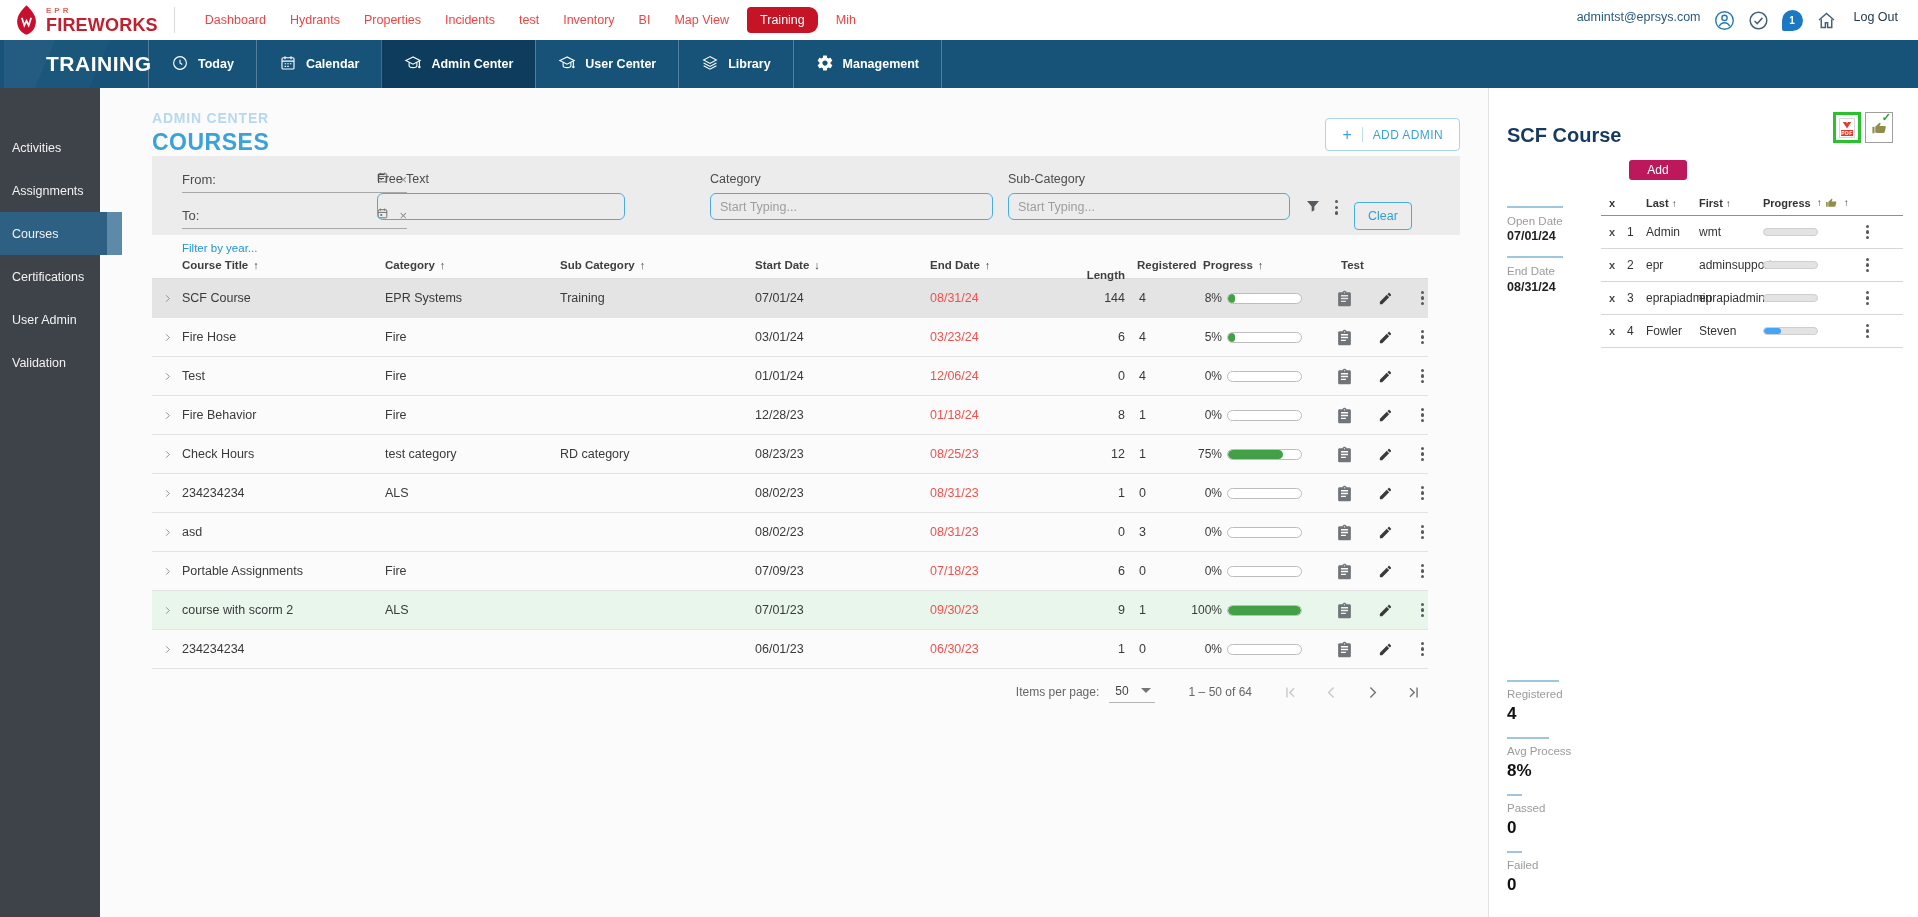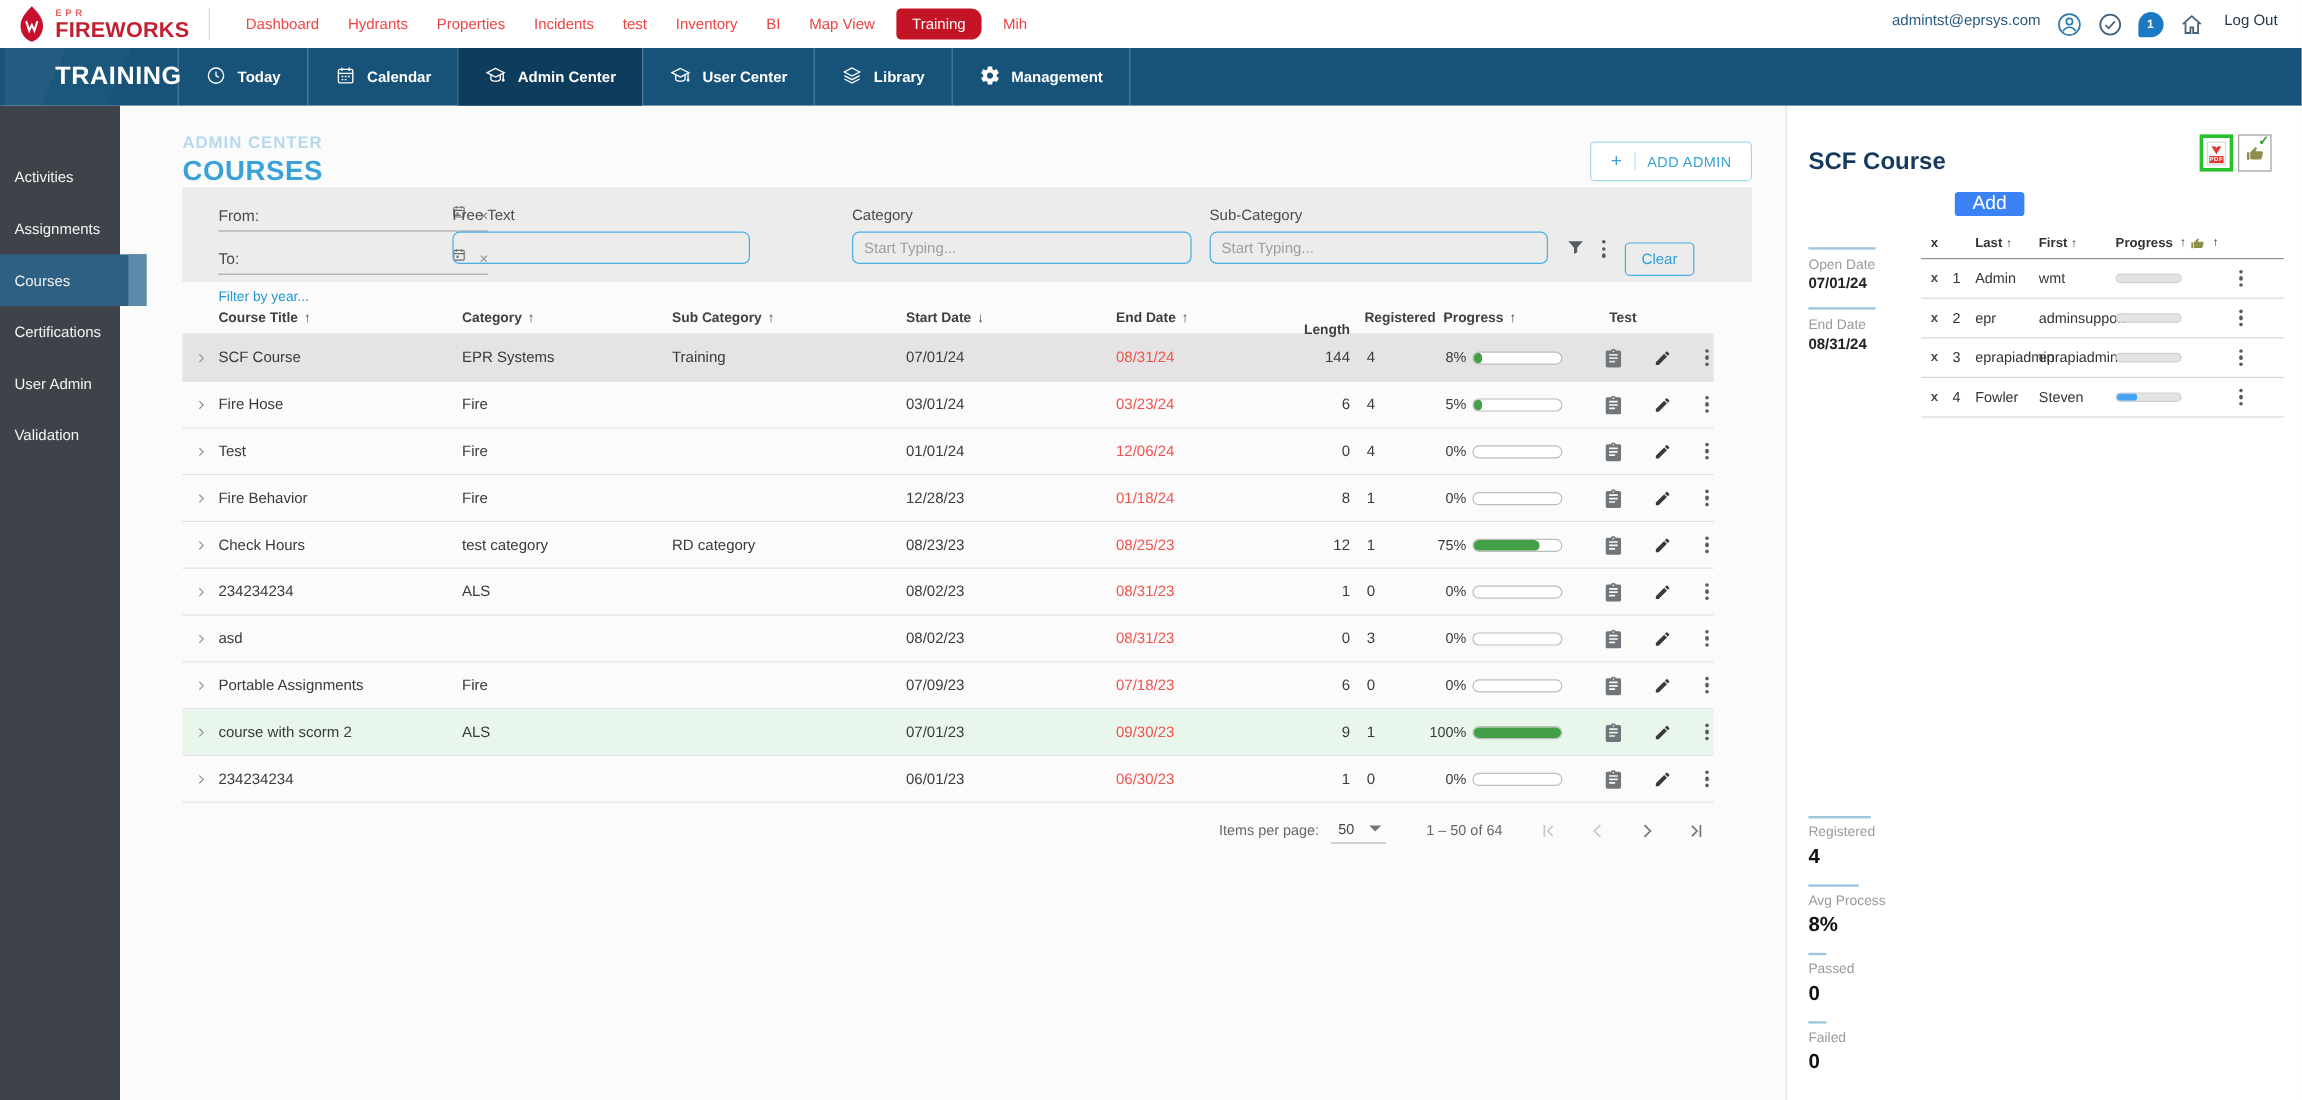--- a/index.html
+++ b/index.html
@@ -130,22 +130,22 @@
   .doc-box { width:28px; height:31px; background:#fff; display:flex; align-items:center; justify-content:center; cursor:pointer; position:relative; }
   .doc-box.pdf { border:3px solid #28c32c; }
   .doc-box.att { border:1px solid #9e9e9e; }
   .pdf-doc { width:16px; height:20px; background:#fff; border:1px solid #d9d9d9; position:relative; }
   .pdf-tri { position:absolute; top:3px; left:50%; transform:translateX(-50%); width:9px; height:7px;
     background:#e23a2e; clip-path:polygon(50% 100%, 0 0, 38% 0, 50% 30%, 62% 0, 100% 0); }
   .pdf-band { position:absolute; bottom:1px; left:1px; right:1px; height:6px; background:#e23a2e;
     color:#fff; font-size:5px; font-weight:bold; text-align:center; line-height:6px; letter-spacing:0.5px; }
   .hand-svg { width:17px; height:17px; fill:#8f8f4b; }
   .att-check { position:absolute; top:-2px; right:1px; color:#2aa22a; font-size:11px; font-weight:bold; }
-  .add-btn { position:absolute; left:140px; top:72px; width:58px; height:20px; background:#3b82f6; border:none;
-    border-radius:3px; color:#fff; font-size:16px; cursor:pointer; font-family:"Liberation Sans",sans-serif; }
+  .add-btn { position:absolute; left:140px; top:72px; width:58px; height:20px; background:#be185d; border:none;
+    border-radius:3px; color:#fff; font-size:12px; cursor:pointer; font-family:"Liberation Sans",sans-serif; }
   .info-col { position:absolute; left:18px; top:118px; width:80px; }
   .info-block { margin-bottom:13px; }
   .info-line { width:56px; height:2px; background:#9ec7de; margin-bottom:6px; }
   .info-label { font-size:11.5px; color:#9b9b9b; line-height:1.25; }
   .info-value { font-size:12.5px; font-weight:bold; color:#222; margin-top:1px; }
   .mini-table { position:absolute; left:112px; top:102px; width:302px; }
   .mini-head, .mini-row { display:grid; grid-template-columns:18px 19px 53px 64px 100px 24px; align-items:center; padding-left:8px; }
   .mini-head { height:26px; font-size:11px; font-weight:bold; color:#333; border-bottom:1px solid #8f8f8f; }
   .mini-head .arrow { font-size:10px; margin-left:3px; font-weight:normal; }
   .mh-prog { display:flex; align-items:center; gap:3px; }

